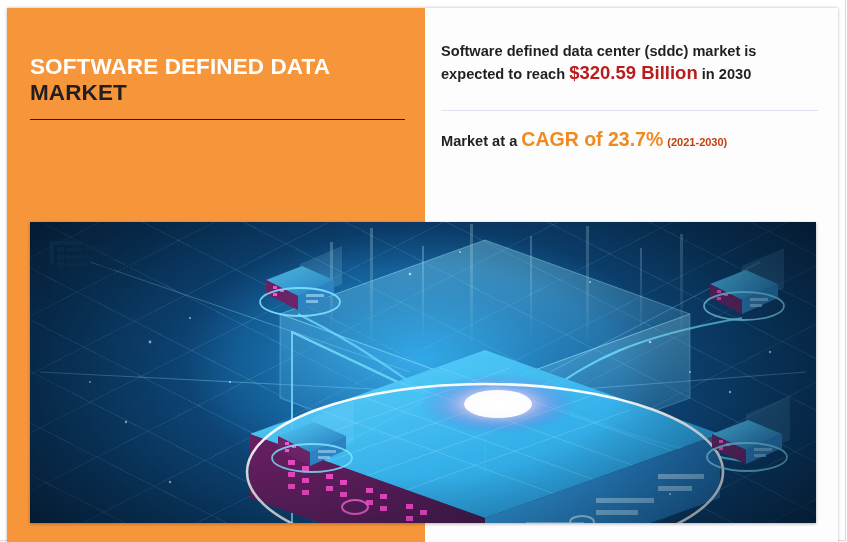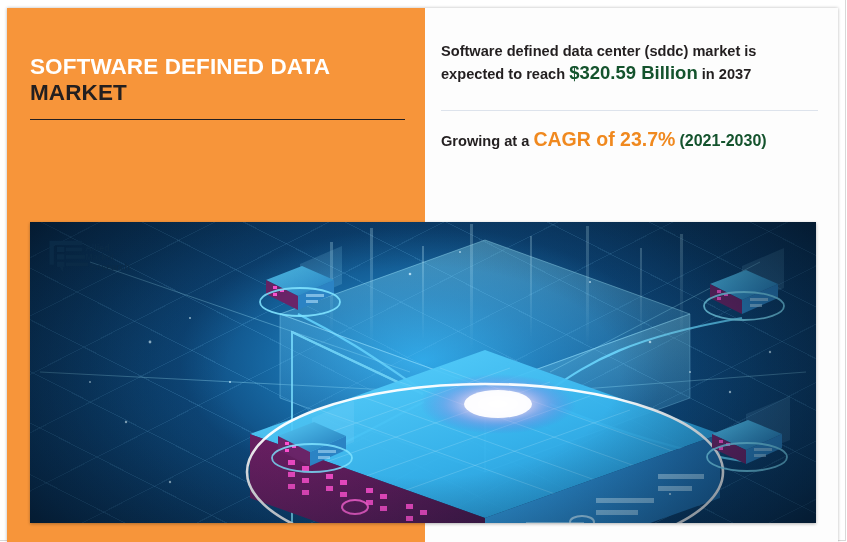--- a/index.html
+++ b/index.html
@@ -98,21 +98,21 @@
   }
 
   .stat-line {
     font-size: 14.6px;
     font-weight: bold;
     line-height: 22px;
     color: #231f20;
   }
 
   .stat-accent {
-    color: #14532d;
+    color: #b91c1c;
     font-weight: bold;
     font-size: 18.5px;
   }
 
   .panel-rule {
     position: absolute;
     left: 441px;
     top: 110px;
     width: 377px;
     height: 1px;
@@ -131,23 +131,23 @@
   }
 
   .growth-accent {
     color: #F0891F;
     font-weight: bold;
     font-size: 19.5px;
     margin-top: 48px;
   }
 
   .growth-years {
-    font-size: 16px;
-    font-weight: bold;
-    color: #14532d;
+    font-size: 11px;
+    font-weight: bold;
+    color: #c2410c;
   }
 
   
   .hero {
     position: absolute;
     left: 30px;
     top: 222px;
     width: 786px;
     height: 301px;
     overflow: hidden;
@@ -218,26 +218,26 @@
 
   <div class="title-block">
     <div class="title-line light">SOFTWARE DEFINED DATA</div>
     <div class="title-line dark">MARKET</div>
   </div>
 
   <div class="title-rule"></div>
 
 
   <div class="right-panel">
-    <div class="stat-line"><span>Software defined data center (sddc) market is expected to reach </span><span class="stat-accent">$320.59 Billion</span><span> in 2037</span></div>
+    <div class="stat-line"><span>Software defined data center (sddc) market is expected to reach </span><span class="stat-accent">$320.59 Billion</span><span> in 2030</span></div>
   </div>
 
   <div class="panel-rule"></div>
 
-  <div class="growth-line"><span>Growing at a </span><span class="growth-accent">CAGR of 23.7%</span> <span class="growth-years">(2021-2030)</span></div>
+  <div class="growth-line"><span>Market at a </span><span class="growth-accent">CAGR of 23.7%</span> <span class="growth-years">(2021-2030)</span></div>
 
   <div class="hero">
     <div class="hero-bg"></div>
     <div class="grid-a"></div>
     <div class="grid-b"></div>
 
     <svg class="hero-svg" viewBox="0 0 786 301" preserveAspectRatio="none" xmlns="http://www.w3.org/2000/svg">
       <defs>
         <linearGradient id="cubeFace" x1="0" y1="0" x2="0" y2="1">
           <stop offset="0%" stop-color="#8fe6ff" stop-opacity="0.42"></stop>

